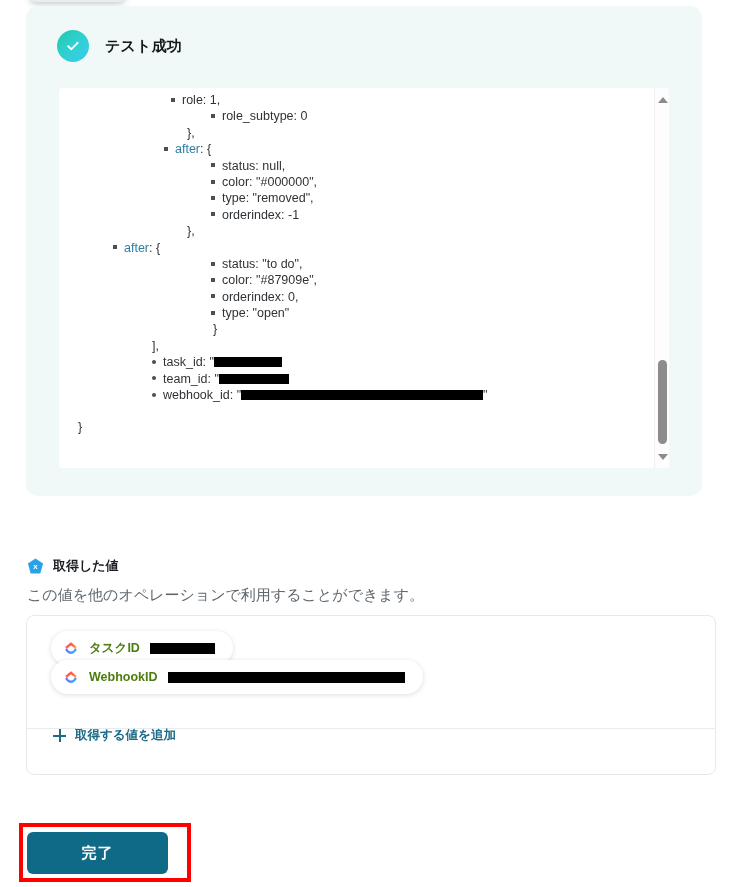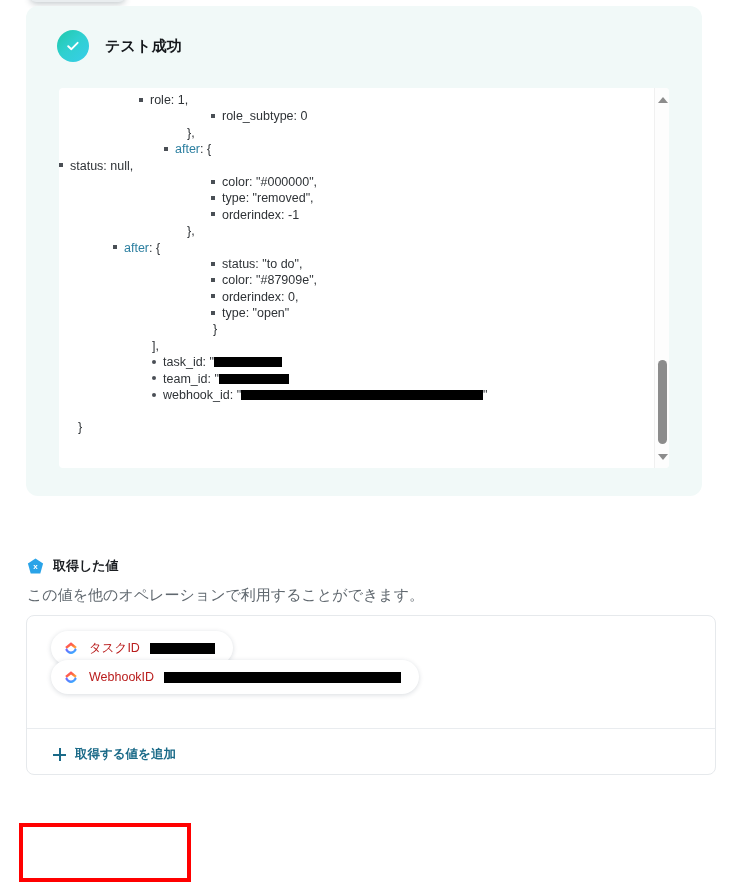--- a/index.html
+++ b/index.html
@@ -108,31 +108,31 @@
   .chip {
     position:absolute;
     display:flex; align-items:center;
     background:#ffffff; border-radius: 22px;
     box-shadow: 0 1px 5px rgba(20,40,60,0.16);
     height: 34px; padding: 0 18px 0 12px;
   }
   .chip-1 { left: 24px; top: 15px; }
   .chip-2 { left: 24px; top: 44px; justify-content: space-between; }
   .chip-label {
-    margin-left: 10px; font-size: 12.5px; font-weight: 400; color:#b91c1c;
+    margin-left: 10px; font-size: 12.5px; font-weight: 700; color:#4d7c0f;
     white-space: nowrap;
   }
   .chip-val { display:inline-block; background:#000; height:11px; margin-left:10px; }
   .cu-logo { width:16px; height:16px; flex:0 0 auto; }
 
   .card-divider {
     position:absolute; left:0; right:0; top:112px; height:1px; background:#e9ecef;
   }
   .add-row {
-    position:absolute; left:26px; top:130px;
+    position:absolute; left:26px; top:111px;
     display:flex; align-items:center; cursor:pointer;
   }
   .plus {
     width:13px; height:13px; position:relative; margin-right:9px;
   }
   .plus:before, .plus:after {
     content:""; position:absolute; background:#1a6a88;
   }
   .plus:before { left:0; top:6px; width:13px; height:1.6px; }
   .plus:after { top:0; left:6px; height:13px; width:1.6px; }
@@ -165,25 +165,25 @@
       <span class="check-circle">
         <svg width="18" height="18" viewBox="0 0 18 18">
           <path d="M4.2 9.2 L7.4 12.2 L13.6 5.8" fill="none" stroke="#ffffff" stroke-width="1.9" stroke-linecap="round" stroke-linejoin="round"></path>
         </svg>
       </span>
       <span class="success-title">テスト成功</span>
     </div>
 
     <div class="code-wrap">
       <div class="code-inner" id="code-lines">
-          <div class="ln" style="padding-left: 80px;"><span class="bul-sq"></span><span>role: 1,</span></div>
+          <div class="ln" style="padding-left: 112px;"><span class="bul-sq"></span><span>role: 1,</span></div>
           <div class="ln" style="padding-left: 152px;"><span class="bul-sq"></span><span>role_subtype: 0</span></div>
           <div class="ln" style="padding-left: 128px;"><span>},</span></div>
           <div class="ln" style="padding-left: 105px;"><span class="bul-sq"></span><span class="key">after</span><span>: {</span></div>
-          <div class="ln" style=""><span class="bul-sq"></span><span>status: null,</span></div>
+          <div class="ln" style="padding-left: 152px;"><span class="bul-sq"></span><span>status: null,</span></div>
           <div class="ln" style="padding-left: 152px;"><span class="bul-sq"></span><span>color: "#000000",</span></div>
           <div class="ln" style="padding-left: 152px;"><span class="bul-sq"></span><span>type: "removed",</span></div>
           <div class="ln" style="padding-left: 152px;"><span class="bul-sq"></span><span>orderindex: -1</span></div>
           <div class="ln" style="padding-left: 128px;"><span>},</span></div>
           <div class="ln" style="padding-left: 54px;"><span class="bul-sq"></span><span class="key">after</span><span>: {</span></div>
           <div class="ln" style="padding-left: 152px;"><span class="bul-sq"></span><span>status: "to do",</span></div>
           <div class="ln" style="padding-left: 152px;"><span class="bul-sq"></span><span>color: "#87909e",</span></div>
           <div class="ln" style="padding-left: 152px;"><span class="bul-sq"></span><span>orderindex: 0,</span></div>
           <div class="ln" style="padding-left: 152px;"><span class="bul-sq"></span><span>type: "open"</span></div>
           <div class="ln" style="padding-left: 154px;"><span>}</span></div>
@@ -254,14 +254,15 @@
 
     <div class="card-divider"></div>
 
     <div class="add-row">
       <span class="plus"></span>
       <span class="add-label">取得する値を追加</span>
     </div>
   </div>
 
   <div class="done-highlight"></div>
+  <button class="done-btn">完了</button>
 
 </div>
 
 </body></html>

